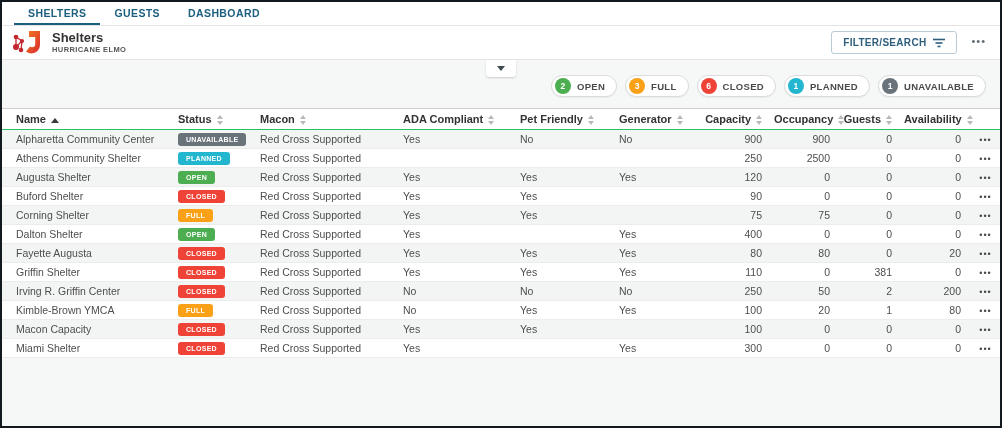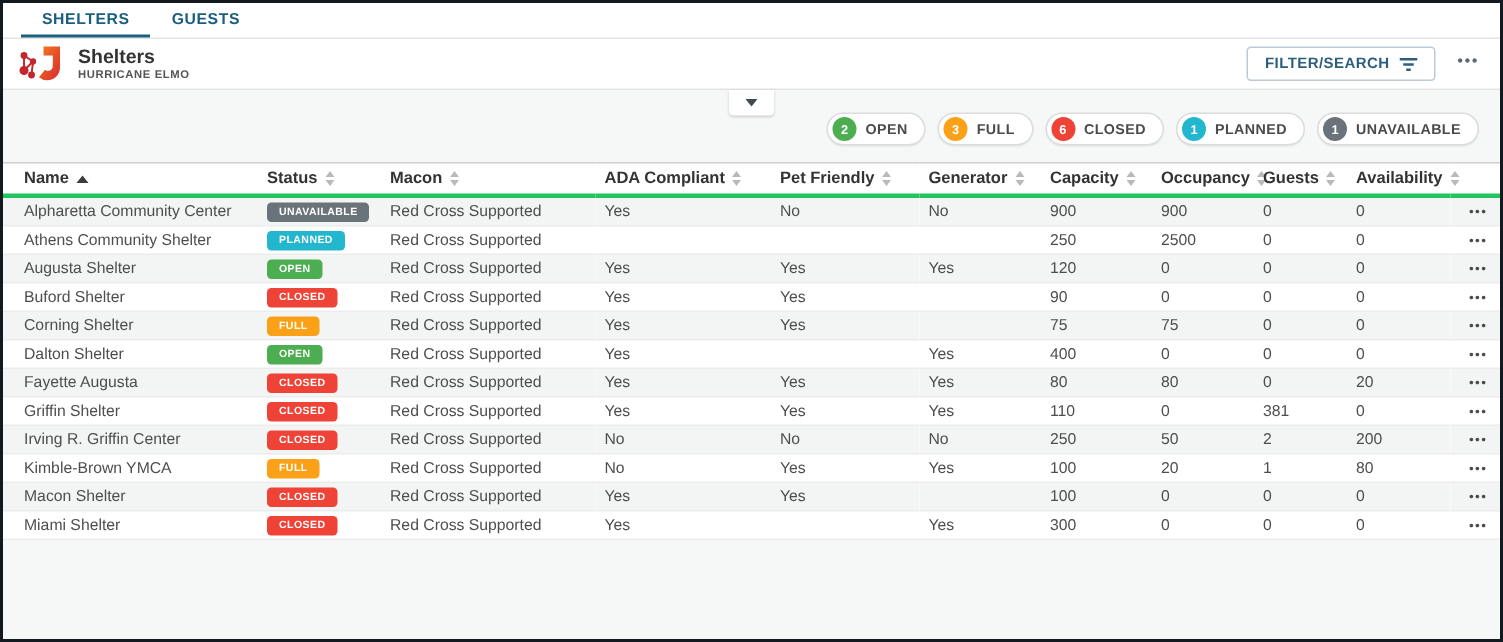--- a/index.html
+++ b/index.html
@@ -89,31 +89,31 @@
   }
   .pill-label { font-size:9.5px; font-weight:bold; color:#4a4a4a; letter-spacing:.3px; }
   
   table {
     width:100%; border-collapse:collapse; table-layout:fixed;
     background:#fff; margin-top:3px;
   }
   thead th {
     font-size:11px; font-weight:bold; color:#333;
     text-align:left; padding:4px 6px; height:21px;
-    border-top:1px solid #cfcfcf; border-bottom:3px solid #22c55e;
+    border-top:1px solid #cfcfcf; border-bottom:1px solid #22c55e;
     white-space:nowrap; background:#fff; cursor:pointer;
   }
   tbody td {
     font-size:10.5px; color:#4e4e4e;
     padding:2px 6px; height:19px;
     border-bottom:1px solid #ececec;
     white-space:nowrap; overflow:hidden;
   }
   tbody tr:nth-child(odd) td { background:#f3f4f4; }
-  th.num, td.num { text-align:left; }
+  th.num, td.num { text-align:right; }
   th:first-child, td:first-child { padding-left:14px; }
   .sorters {
     display:inline-flex; flex-direction:column; gap:2px;
     margin-left:5px; vertical-align:middle;
   }
   .tri-up { width:0;height:0;border-left:3.5px solid transparent;border-right:3.5px solid transparent;border-bottom:4px solid #b9b9b9; }
   .tri-down { width:0;height:0;border-left:3.5px solid transparent;border-right:3.5px solid transparent;border-top:4px solid #b9b9b9; }
   .sort-asc-active { display:inline-block; width:0;height:0;margin-left:5px;vertical-align:middle;
     border-left:4px solid transparent;border-right:4px solid transparent;border-bottom:5px solid #3a3a3a; }
   .status-badge {
@@ -126,20 +126,21 @@
     color:#4a4a4a; font-size:9px; letter-spacing:1px; line-height:8px; padding:0 2px;
   }
   td.actions { text-align:center; }
 </style>
 </head>
 <body>
 
 <div class="navbar">
   <div class="nav-tab active">SHELTERS</div>
   <div class="nav-tab">GUESTS</div>
+  <div class="nav-tab">DASHBOARD</div>
 </div>
 
 <div class="app-header">
   <svg class="logo" viewBox="0 0 32 27">
     <defs>
       <linearGradient id="jgrad" x1="0" y1="0" x2="1" y2="1">
         <stop offset="0" stop-color="#f47b20"></stop>
           <stop offset="1" stop-color="#d92b2f"></stop>
       </linearGradient>
     </defs>
@@ -398,21 +399,21 @@
           <td>Yes</td>
           <td>Yes</td>
           <td class="num">100</td>
           <td class="num">20</td>
           <td class="num">1</td>
           <td class="num">80</td>
           <td class="actions"><button class="row-menu">•••</button></td>
         </tr>
 
         <tr>
-          <td>Macon Shelter</td>
+          <td>Macon Capacity</td>
           <td><span class="status-badge" style="background: rgb(239, 67, 55);">CLOSED</span></td>
           <td>Red Cross Supported</td>
           <td>Yes</td>
           <td>Yes</td>
           <td></td>
           <td class="num">100</td>
           <td class="num">0</td>
           <td class="num">0</td>
           <td class="num">0</td>
           <td class="actions"><button class="row-menu">•••</button></td>

